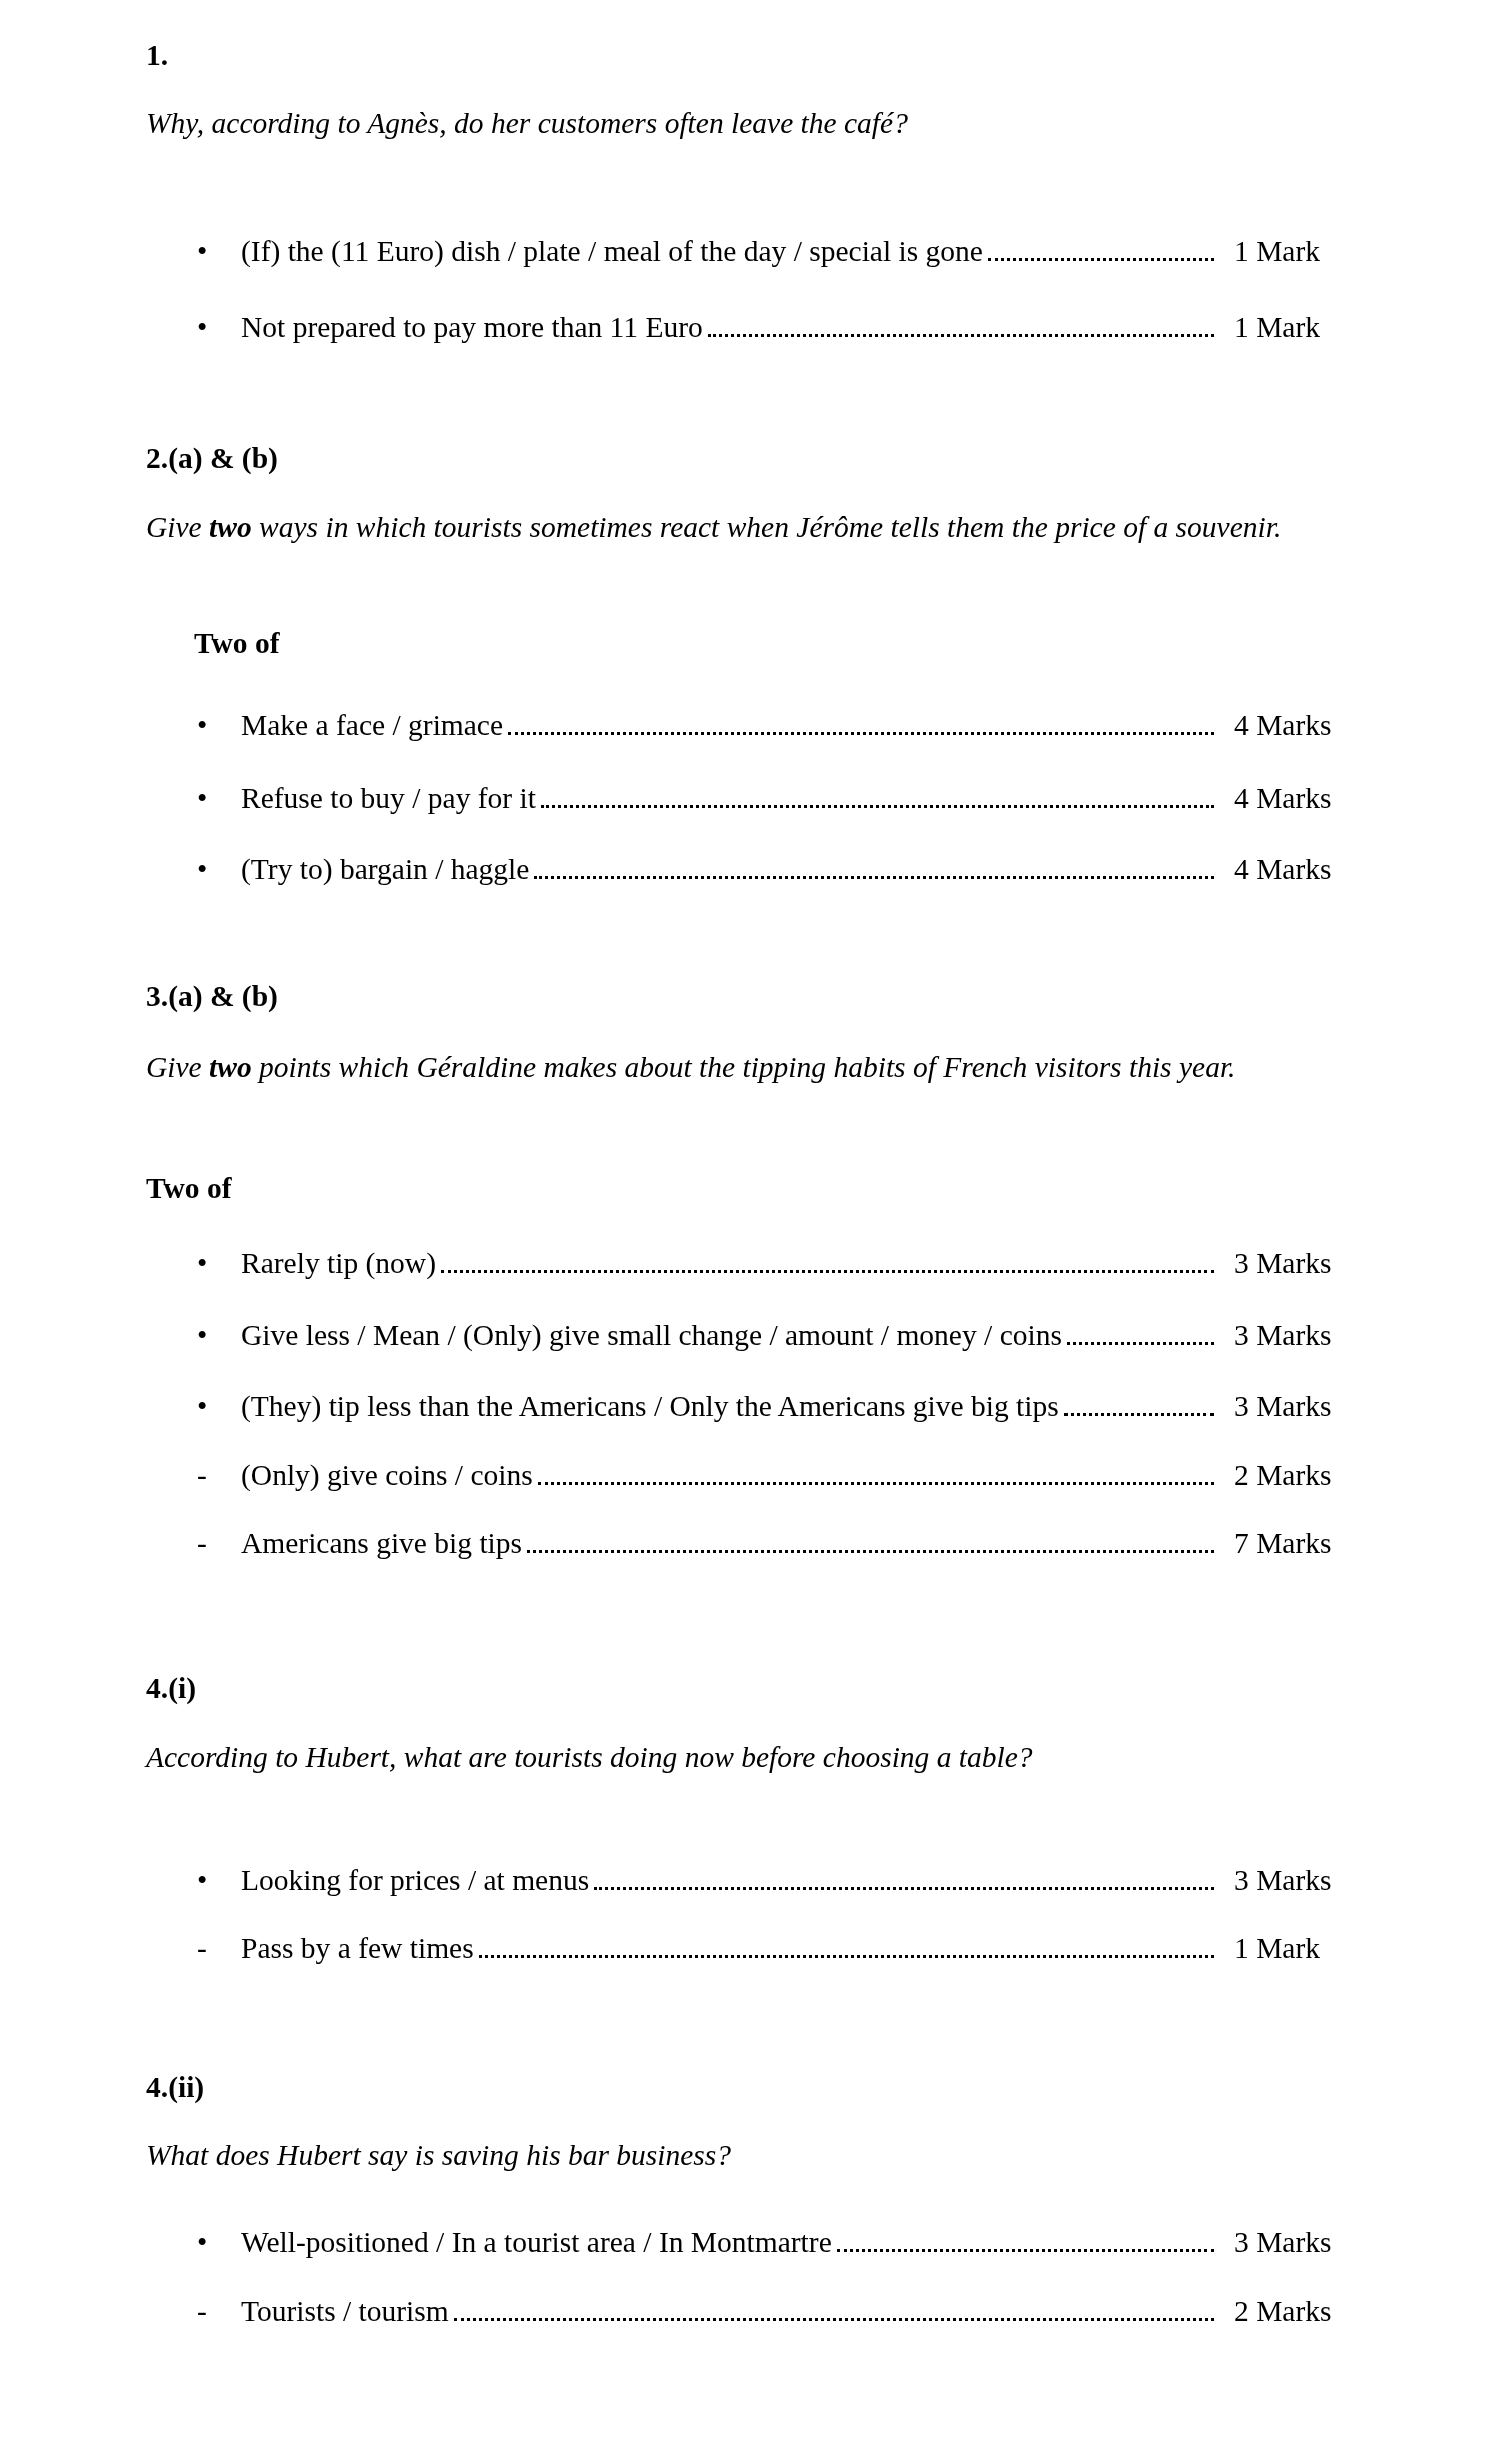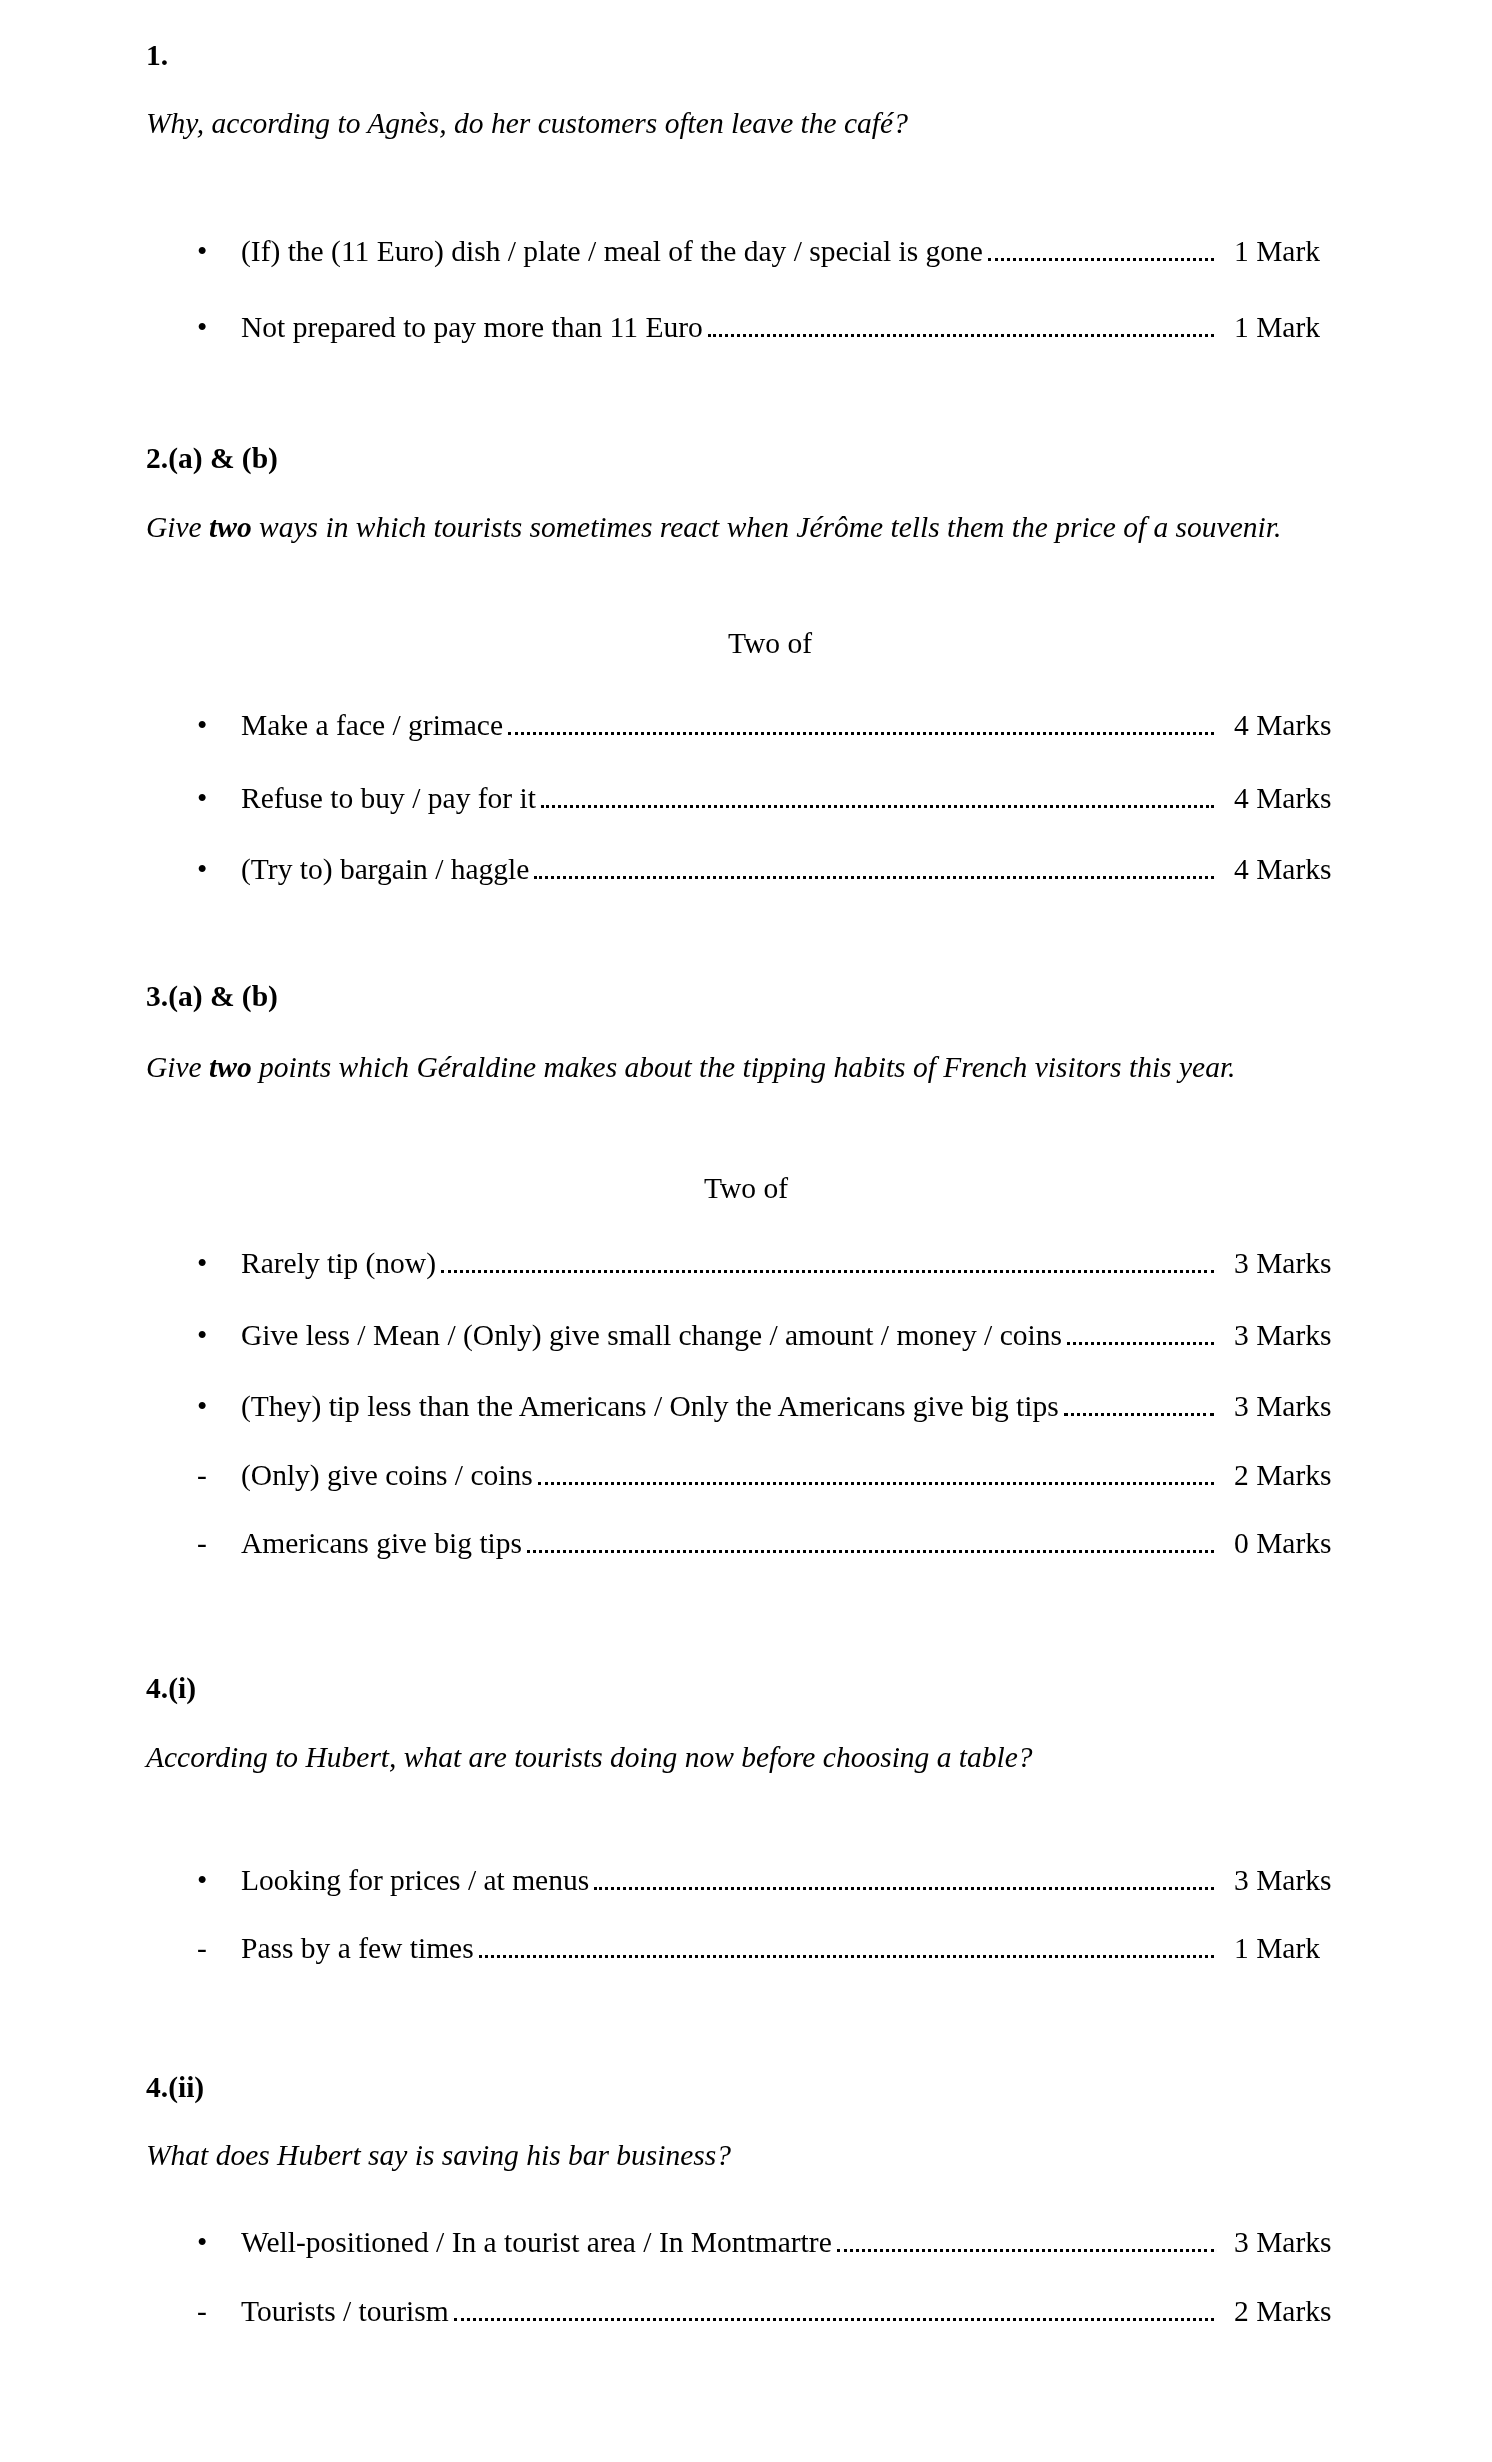--- a/index.html
+++ b/index.html
@@ -12,21 +12,21 @@
     background: #ffffff;
     color: #000000;
     font-family: "Liberation Serif", serif;
     font-size: 29.5px;
     line-height: 34px;
     overflow: hidden;
   }
   .heading { font-weight: bold; }
   .question { font-style: italic; }
   .question .q-bold { font-weight: bold; font-family: Liberation Serif, serif; }
-  .two-of { font-weight: normal; text-align: center; }
+  .two-of { font-weight: bold; }
   .row {
     display: flex;
     align-items: flex-end;
     margin-left: 51px;
   }
   .marker { flex: 0 0 44px; }
   .ans-text { white-space: nowrap; flex: 0 0 auto; }
   .leader {
     flex: 1 1 auto;
     min-width: 16.4px;
@@ -104,21 +104,21 @@
   <div class="row" style="margin-top:35px">
     <span class="marker">-</span>
     <span class="ans-text">(Only) give coins / coins</span>
     <span class="leader"></span>
     <span class="marks">2 Marks</span>
   </div>
   <div class="row" style="margin-top:34px">
     <span class="marker">-</span>
     <span class="ans-text">Americans give big tips</span>
     <span class="leader"></span>
-    <span class="marks">0 Marks</span>
+    <span class="marks">7 Marks</span>
   </div>
 
   <div class="heading" style="margin-top:111px">4.(i)</div>
   <div class="question" style="margin-top:35px"><span>According to Hubert, what are tourists doing now before choosing a table?</span><span class="q-bold"></span><span></span></div>
 
   <div class="row" style="margin-top:89px">
     <span class="marker">•</span>
     <span class="ans-text">Looking for prices / at menus</span>
     <span class="leader"></span>
     <span class="marks">3 Marks</span>

